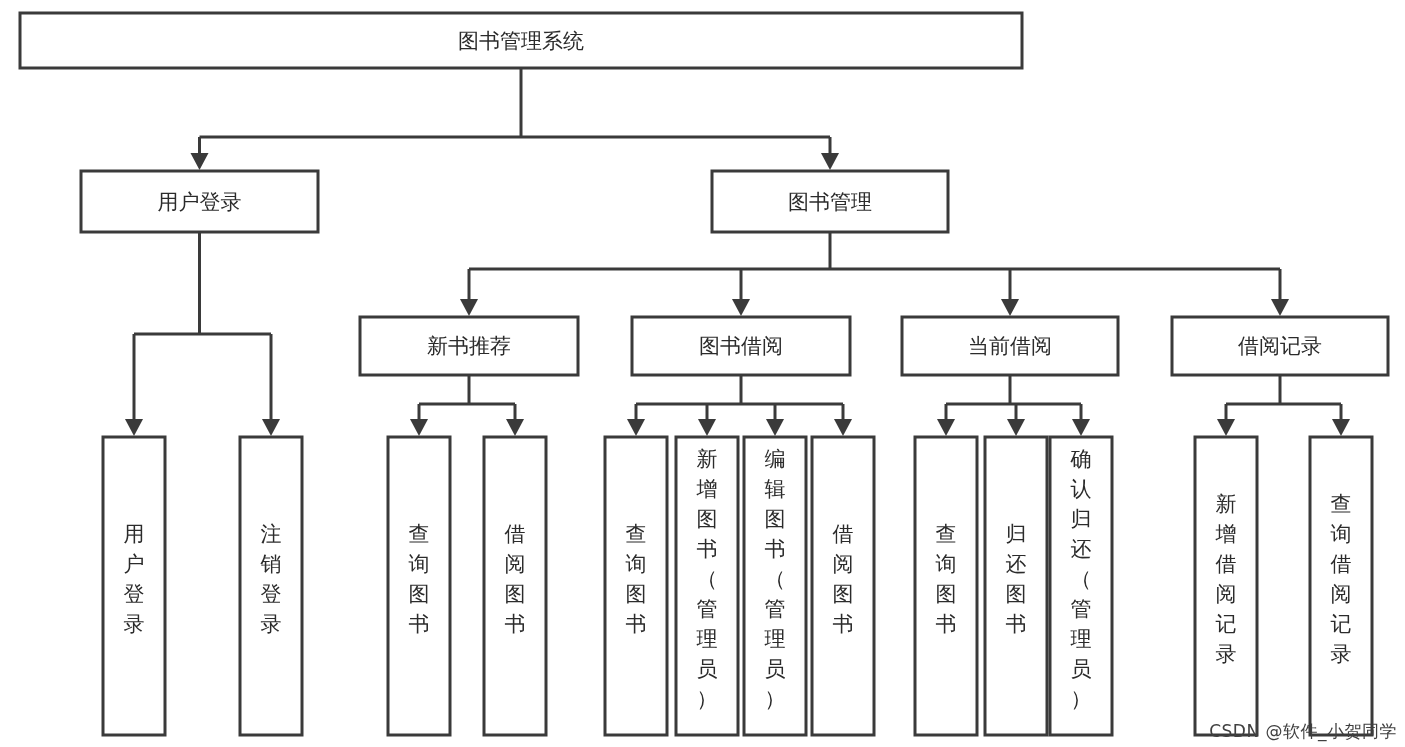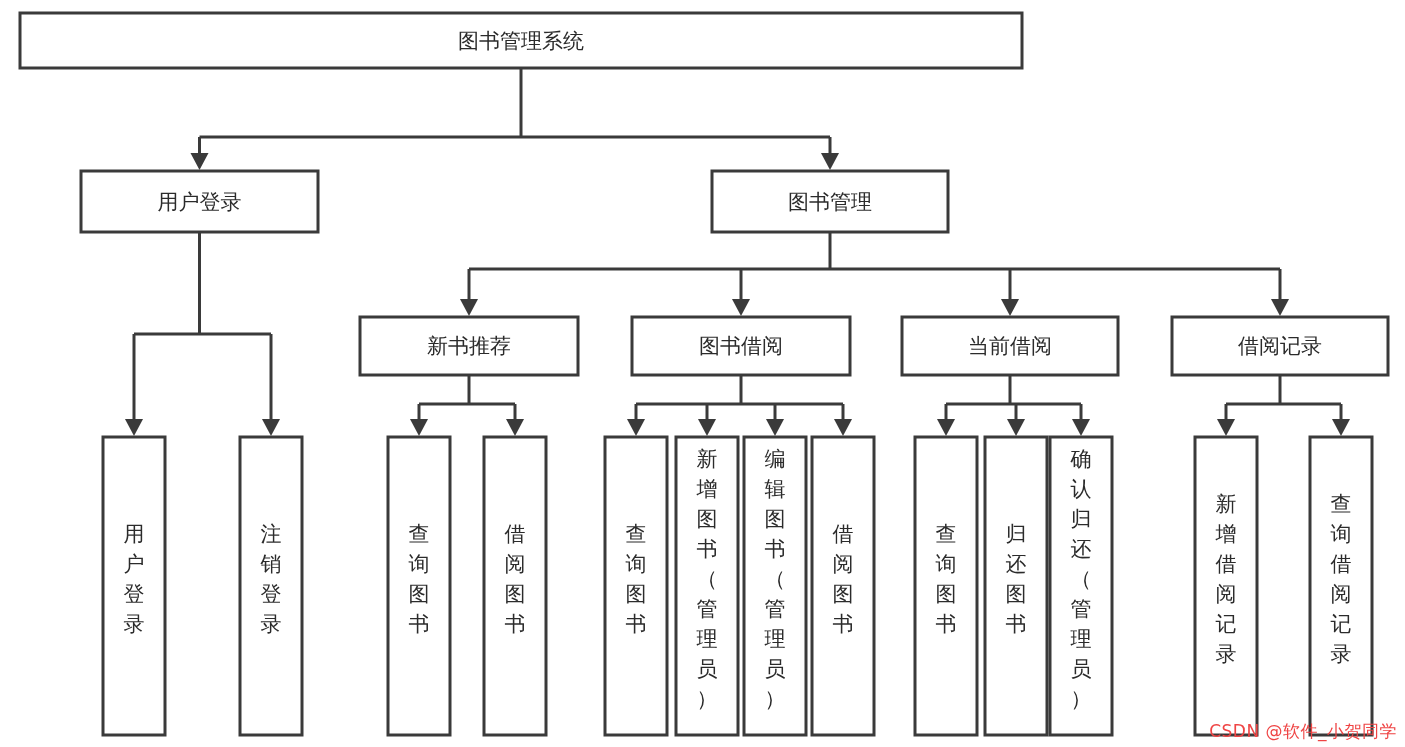--- a/index.html
+++ b/index.html
@@ -19,21 +19,21 @@
     dominant-baseline:middle;text-anchor:middle;
   }
   .node-label-vert{
     font-family:"DejaVu Sans","Liberation Sans",sans-serif;
     font-size:21px;fill:#2b2b2b;
     text-anchor:middle;
   }
   .watermark{
     position:absolute;right:8px;bottom:4px;
     font-family:"DejaVu Sans","Liberation Sans",sans-serif;
-    font-size:17px;color:#ef4444;white-space:nowrap;
+    font-size:17px;color:#404040;white-space:nowrap;
     letter-spacing:.5px;pointer-events:none;
   }
 </style>
 </head>
 <body>
 
 <div id="diagram-root">
   <svg id="tree-svg" viewBox="0 0 1405 747" xmlns="http://www.w3.org/2000/svg">
     <g id="edge-layer">
         <g>

